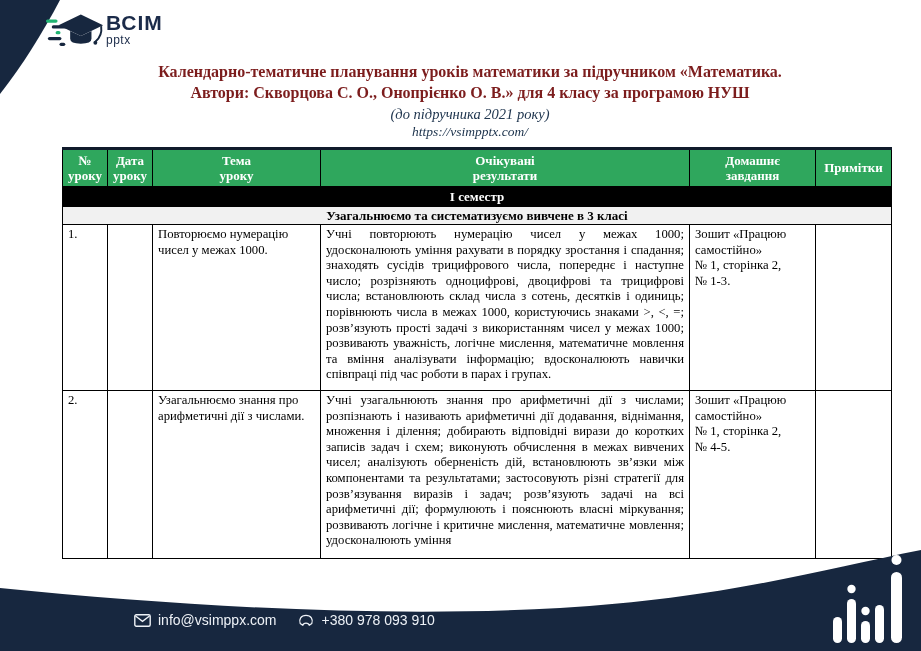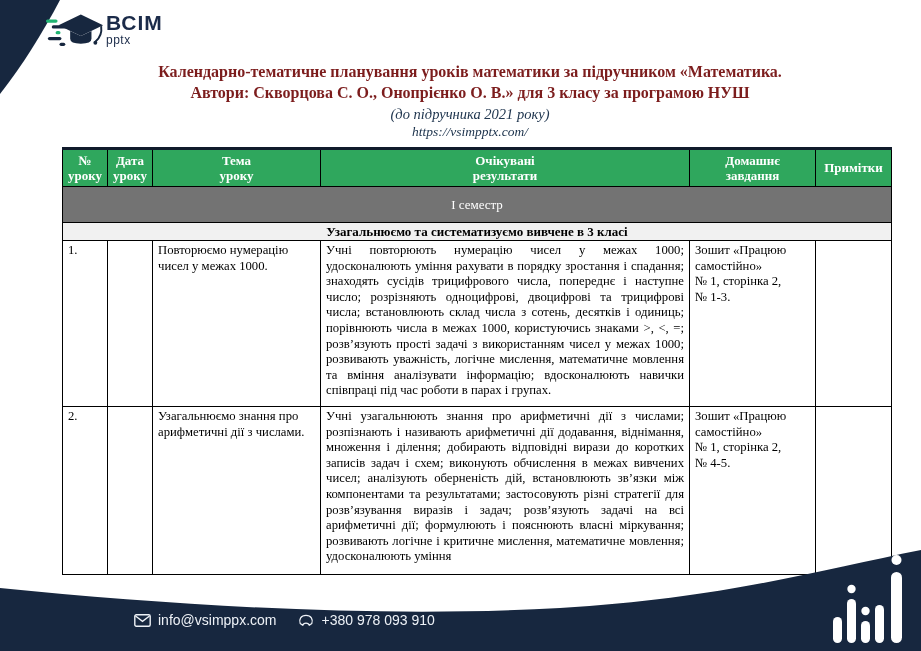--- a/index.html
+++ b/index.html
@@ -33,22 +33,22 @@
     border-collapse: collapse; table-layout: fixed;
     border: 1px solid #000; border-top: 3px solid #101b2b;
   }
   .schedule-table th, .schedule-table td { border: 1px solid #000; }
   .schedule-table th {
     background: #2fa75d; color: #fff; font-weight: 700;
     font-size: 13px; line-height: 15.5px; text-align: center; vertical-align: middle;
     white-space: pre-line; height: 38px; padding: 2px 1px;
   }
   .row-semester td {
-    background: #737373; color: #fff; font-weight: 400; text-align: center;
-    font-size: 13px; height: 36px; line-height: 16px; padding: 1px 0;
+    background: #000000; color: #fff; font-weight: 700; text-align: center;
+    font-size: 13px; height: 20px; line-height: 16px; padding: 1px 0;
   }
   .row-section td {
     background: #f1f1f1; color: #000; font-weight: 700; text-align: center;
     font-size: 13px; height: 18px; line-height: 15px; padding: 1px 0;
   }
   .lesson-row td { vertical-align: top; font-size: 12.7px; line-height: 15.6px; padding: 2px 5px; background: #fff; }
   .lesson-row { height: 166px; }
   .lesson-row.second { height: 168px; }
   .num-cell  { padding-left: 9px; }
   .topic-cell { padding-left: 7px; }
@@ -87,21 +87,21 @@
       <circle cx="53" cy="31" r="2" fill="#17273f"></circle>
     </svg>
     <div class="brand-text">
       <div class="brand-name">ВСІМ</div>
       <div class="brand-sub">pptx</div>
     </div>
   </div>
 
   <div class="title-block">
     <div class="title-line">Календарно-тематичне планування уроків математики за підручником «Математика.</div>
-    <div class="title-line">Автори: Скворцова С. О., Онопрієнко О. В.» для 3 класу за програмою НУШ</div>
+    <div class="title-line">Автори: Скворцова С. О., Онопрієнко О. В.» для 4 класу за програмою НУШ</div>
     <div class="subtitle">(до підручника 2021 року)</div>
     <a class="site-url" href="#">https://vsimpptx.com/</a>
   </div>
 
   <table class="schedule-table">
     <colgroup>
       <col style="width:45px">
         <col style="width:45px">
         <col style="width:168px">
       <col style="width:369px">

